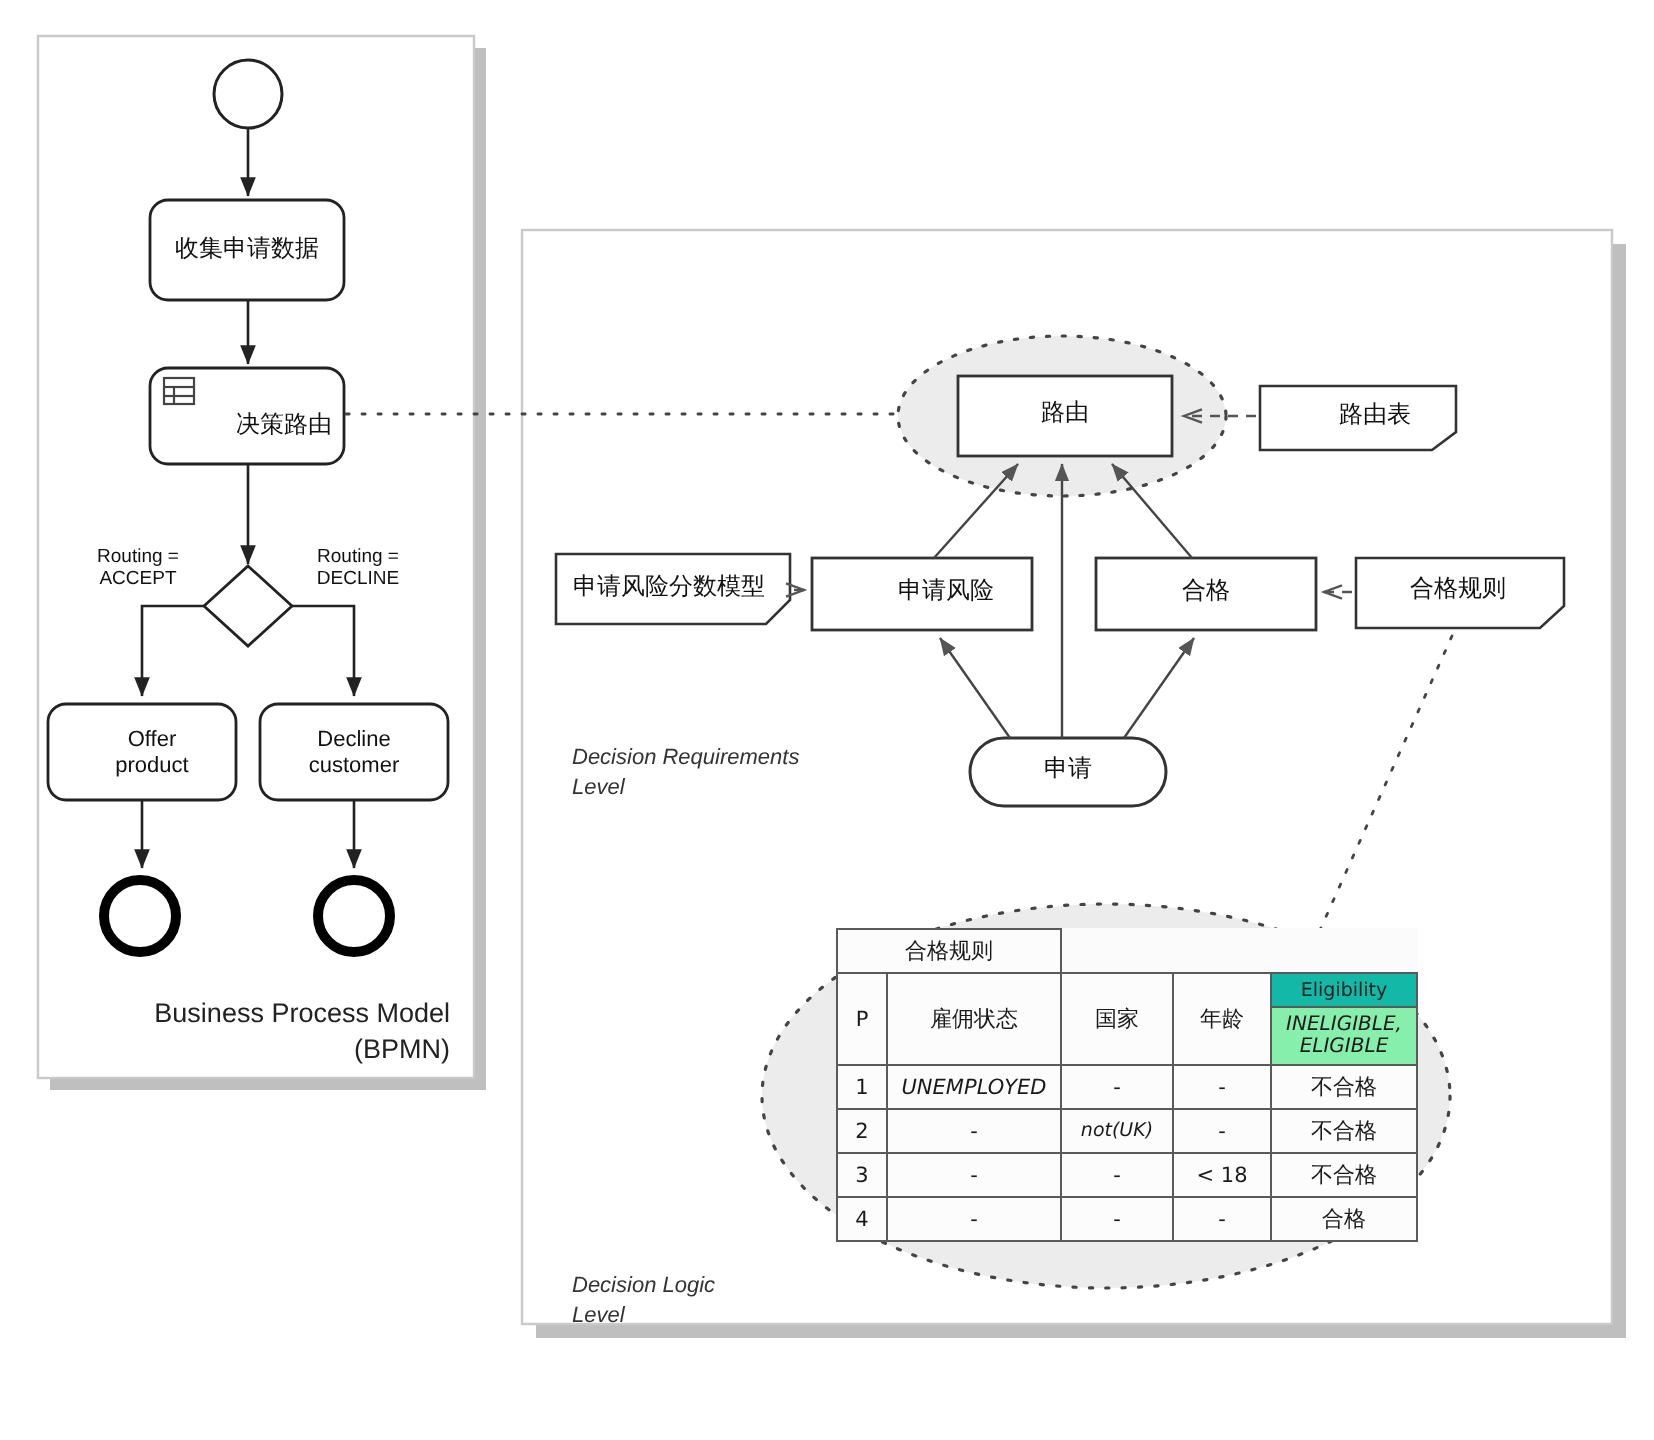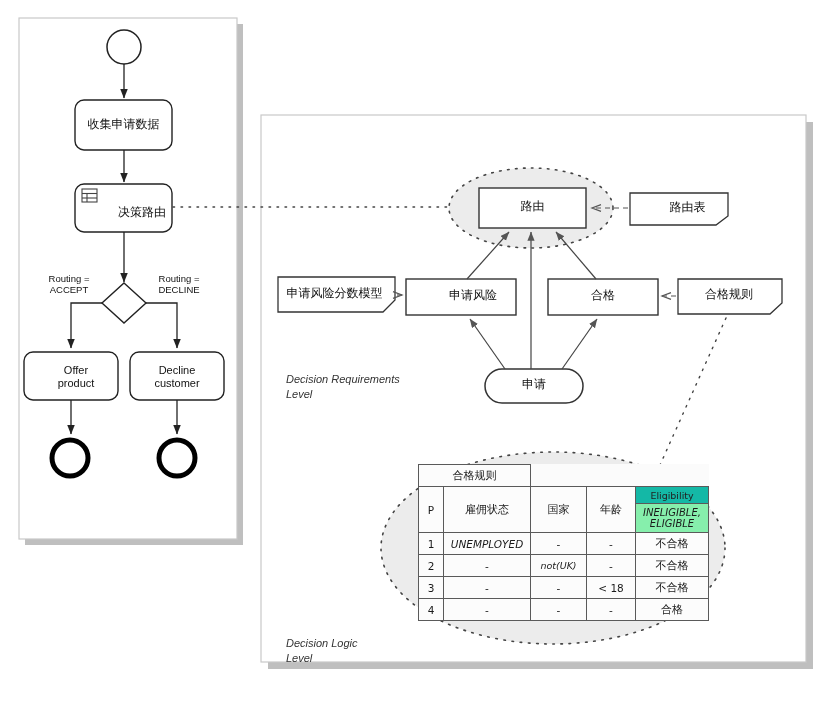--- a/index.html
+++ b/index.html
@@ -122,20 +122,22 @@
   <div class="gw-lbl" style="left:34px;top:273px;width:70px;">Routing =
 ACCEPT</div>
   <div class="gw-lbl" style="left:144px;top:273px;width:70px;">Routing =
 DECLINE</div>
 
   <div class="lbl" style="left:24px;top:364px;width:104px;">Offer
 product</div>
   <div class="lbl" style="left:130px;top:364px;width:94px;">Decline
 customer</div>
 
+  <div class="corner-lbl" style="left:32px;top:498px;width:193px;">Business Process Model
+(BPMN)</div>
 
 
   <div class="level-lbl" style="left:286px;top:332px;margin-top:40px;">Decision Requirements
 Level</div>
   <div class="level-lbl" style="left:286px;top:636px;">Decision Logic
 Level</div>
 
   <div class="lbl cjk" style="left:479px;top:200px;width:107px;">路由</div>
   <div class="lbl cjk" style="left:406px;top:289px;width:134px;">申请风险</div>
   <div class="lbl cjk" style="left:548px;top:289px;width:110px;">合格</div>

